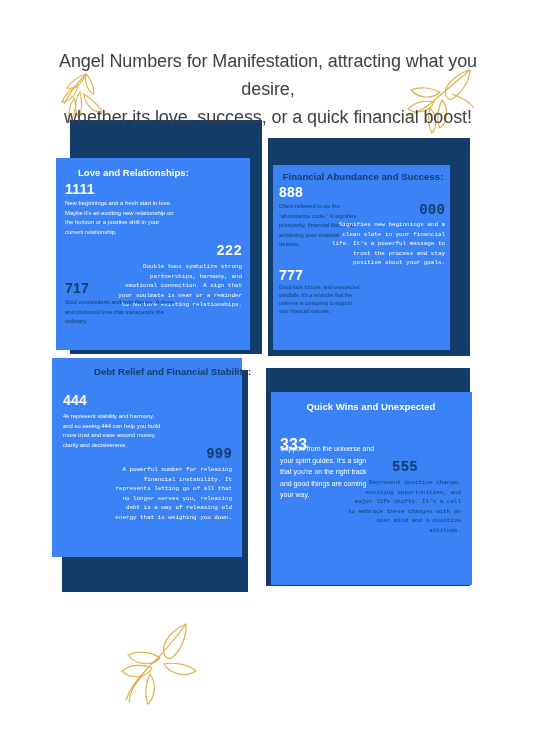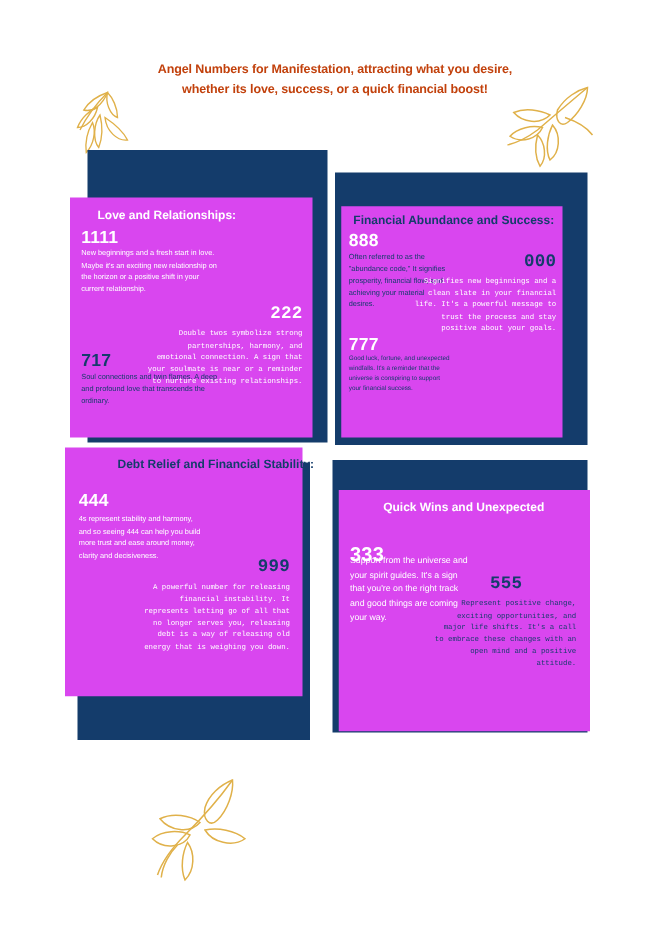--- a/index.html
+++ b/index.html
@@ -19,23 +19,23 @@
     overflow: hidden;
   }
 
   
   .title-block {
     position: absolute;
     left: 52px;
     top: 48px;
     width: 432px;
     text-align: center;
-    color: #c2410c;
-    font-weight: bold;
-    font-size: 10px;
+    color: #404040;
+    font-weight: normal;
+    font-size: 18px;
     line-height: 1.55;
     letter-spacing: -0.1px;
     z-index: 6;
   }
   .title-line { display: block; }
 
   
   .leaf {
     position: absolute;
     z-index: 2;
@@ -46,21 +46,21 @@
   .leaf-bottom { left: 112px; top: 618px; }
 
   
   .navy-panel {
     position: absolute;
     background: #143C6B;
     z-index: 3;
   }
   .teal-card {
     position: absolute;
-    background: #d946ef;
+    background: #3b82f6;
     z-index: 4;
     box-sizing: border-box;
   }
 
   
   .navy-1 { left: 70px;  top: 120px; width: 192px; height: 234px; }
   .teal-1 { left: 56px;  top: 158px; width: 194px; height: 192px; }
 
   
   .navy-2 { left: 268px; top: 138px; width: 202px; height: 218px; }

